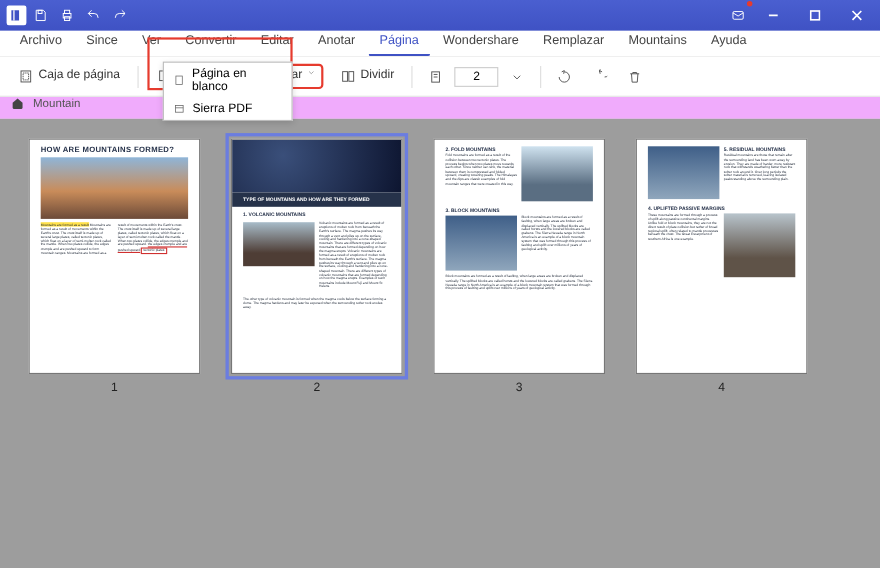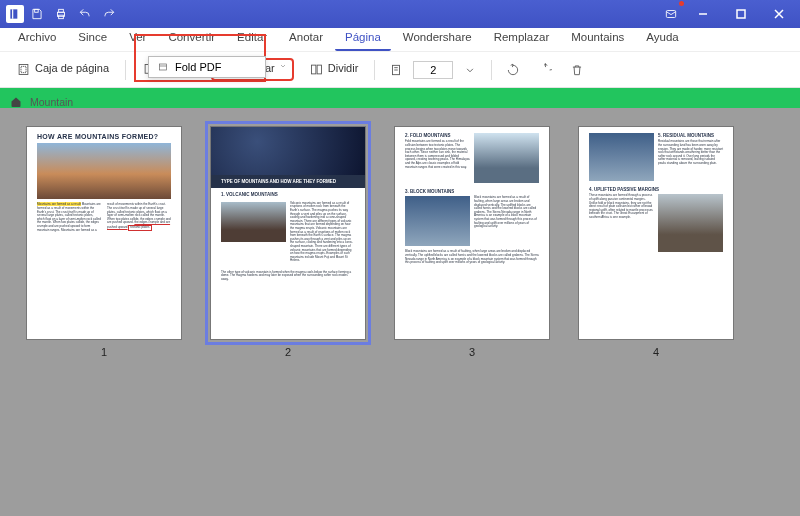--- a/index.html
+++ b/index.html
@@ -25,21 +25,21 @@
   .pageno-wrap { display:flex; align-items:center; gap:6px; }
   .pageno { width:40px; height:18px; border:1px solid #ccc; font-size:11px; text-align:center; }
   .iconbtn { width:22px; height:22px; display:flex; align-items:center; justify-content:center; cursor:pointer; }
   .iconbtn svg { width:14px; height:14px; stroke:#555; fill:none; stroke-width:1.5; }
   .userpill { margin-left:auto; background:#4a5fd0; color:#fff; border-radius:12px; padding:3px 12px; font-size:10.5px; display:flex; align-items:center; gap:5px; cursor:pointer; }
   .userpill svg { width:11px; height:11px; stroke:#fff; fill:none; stroke-width:1.6; }
   .dropdown { position:absolute; top:56px; left:148px; width:118px; background:#fff; border:1px solid #bbb; box-shadow:0 2px 6px rgba(0,0,0,.15); z-index:50; font-size:11px; }
   .dropdown .ditem { display:flex; align-items:center; gap:6px; padding:4px 8px; cursor:pointer; }
   .dropdown .ditem svg { width:12px; height:12px; stroke:#666; fill:none; stroke-width:1.4; }
   .highlight-box { position:absolute; top:34px; left:134px; width:132px; height:48px; border:2px solid #e63b2e; z-index:49; pointer-events:none; }
-  .breadcrumb { height:20px; display:flex; align-items:flex-end; gap:8px; padding:0 10px; font-size:10.5px; background:#22c55e; color:#555; }
+  .breadcrumb { height:20px; display:flex; align-items:flex-start; gap:8px; padding:0 10px; font-size:10.5px; background:#f0abfc; color:#555; }
   .breadcrumb svg { width:12px; height:12px; fill:#444; }
   .workspace { height:408px; background:#9d9d9d; padding:18px 26px; display:flex; gap:28px; align-items:flex-start; overflow:hidden; position:relative; }
   .thumbwrap { display:flex; flex-direction:column; align-items:center; gap:6px; }
   .thumb { width:156px; height:214px; background:#fff; border:1px solid #777; position:relative; overflow:hidden; font-size:3px; line-height:1.2; }
   .thumb.selected { outline:3px solid #6b7de0; outline-offset:2px; }
   .pnum { font-size:11px; color:#222; }
   
   .p-title { font-weight:bold; font-size:7px; color:#26324a; padding:6px 10px 2px 10px; letter-spacing:.3px; }
   .p-img { background:linear-gradient(135deg,#4a6b8a,#7fa3c0); margin:0 10px; }
   .p-img.sky1 { background:linear-gradient(180deg,#8fb5d8 0%,#c98c5a 55%,#6c4a38 100%); }
@@ -200,24 +200,30 @@
   <div class="iconbtn">
     <svg viewBox="0 0 24 24">
         <path d="M5 7h14M9 7V5h6v2M7 7l1 13h8l1-13"></path>
       </svg>
   </div>
 </div>
 
 <div class="dropdown">
   <div class="ditem">
     <svg viewBox="0 0 24 24">
+        <rect x="6" y="4" width="12" height="16"></rect>
+      </svg>
+    <span>Página en blanco</span>
+  </div>
+  <div class="ditem">
+    <svg viewBox="0 0 24 24">
         <rect x="5" y="6" width="14" height="12"></rect>
         <path d="M5 10h14"></path>
       </svg>
-    <span>Fold PDF</span>
+    <span>Sierra PDF</span>
   </div>
 </div>
 
 <div class="breadcrumb">
   <svg viewBox="0 0 24 24">
       <path d="M3 11l9-8 9 8v9a2 2 0 01-2 2H5a2 2 0 01-2-2z"></path>
     </svg>
   <span>Mountain</span>
 </div>
 

